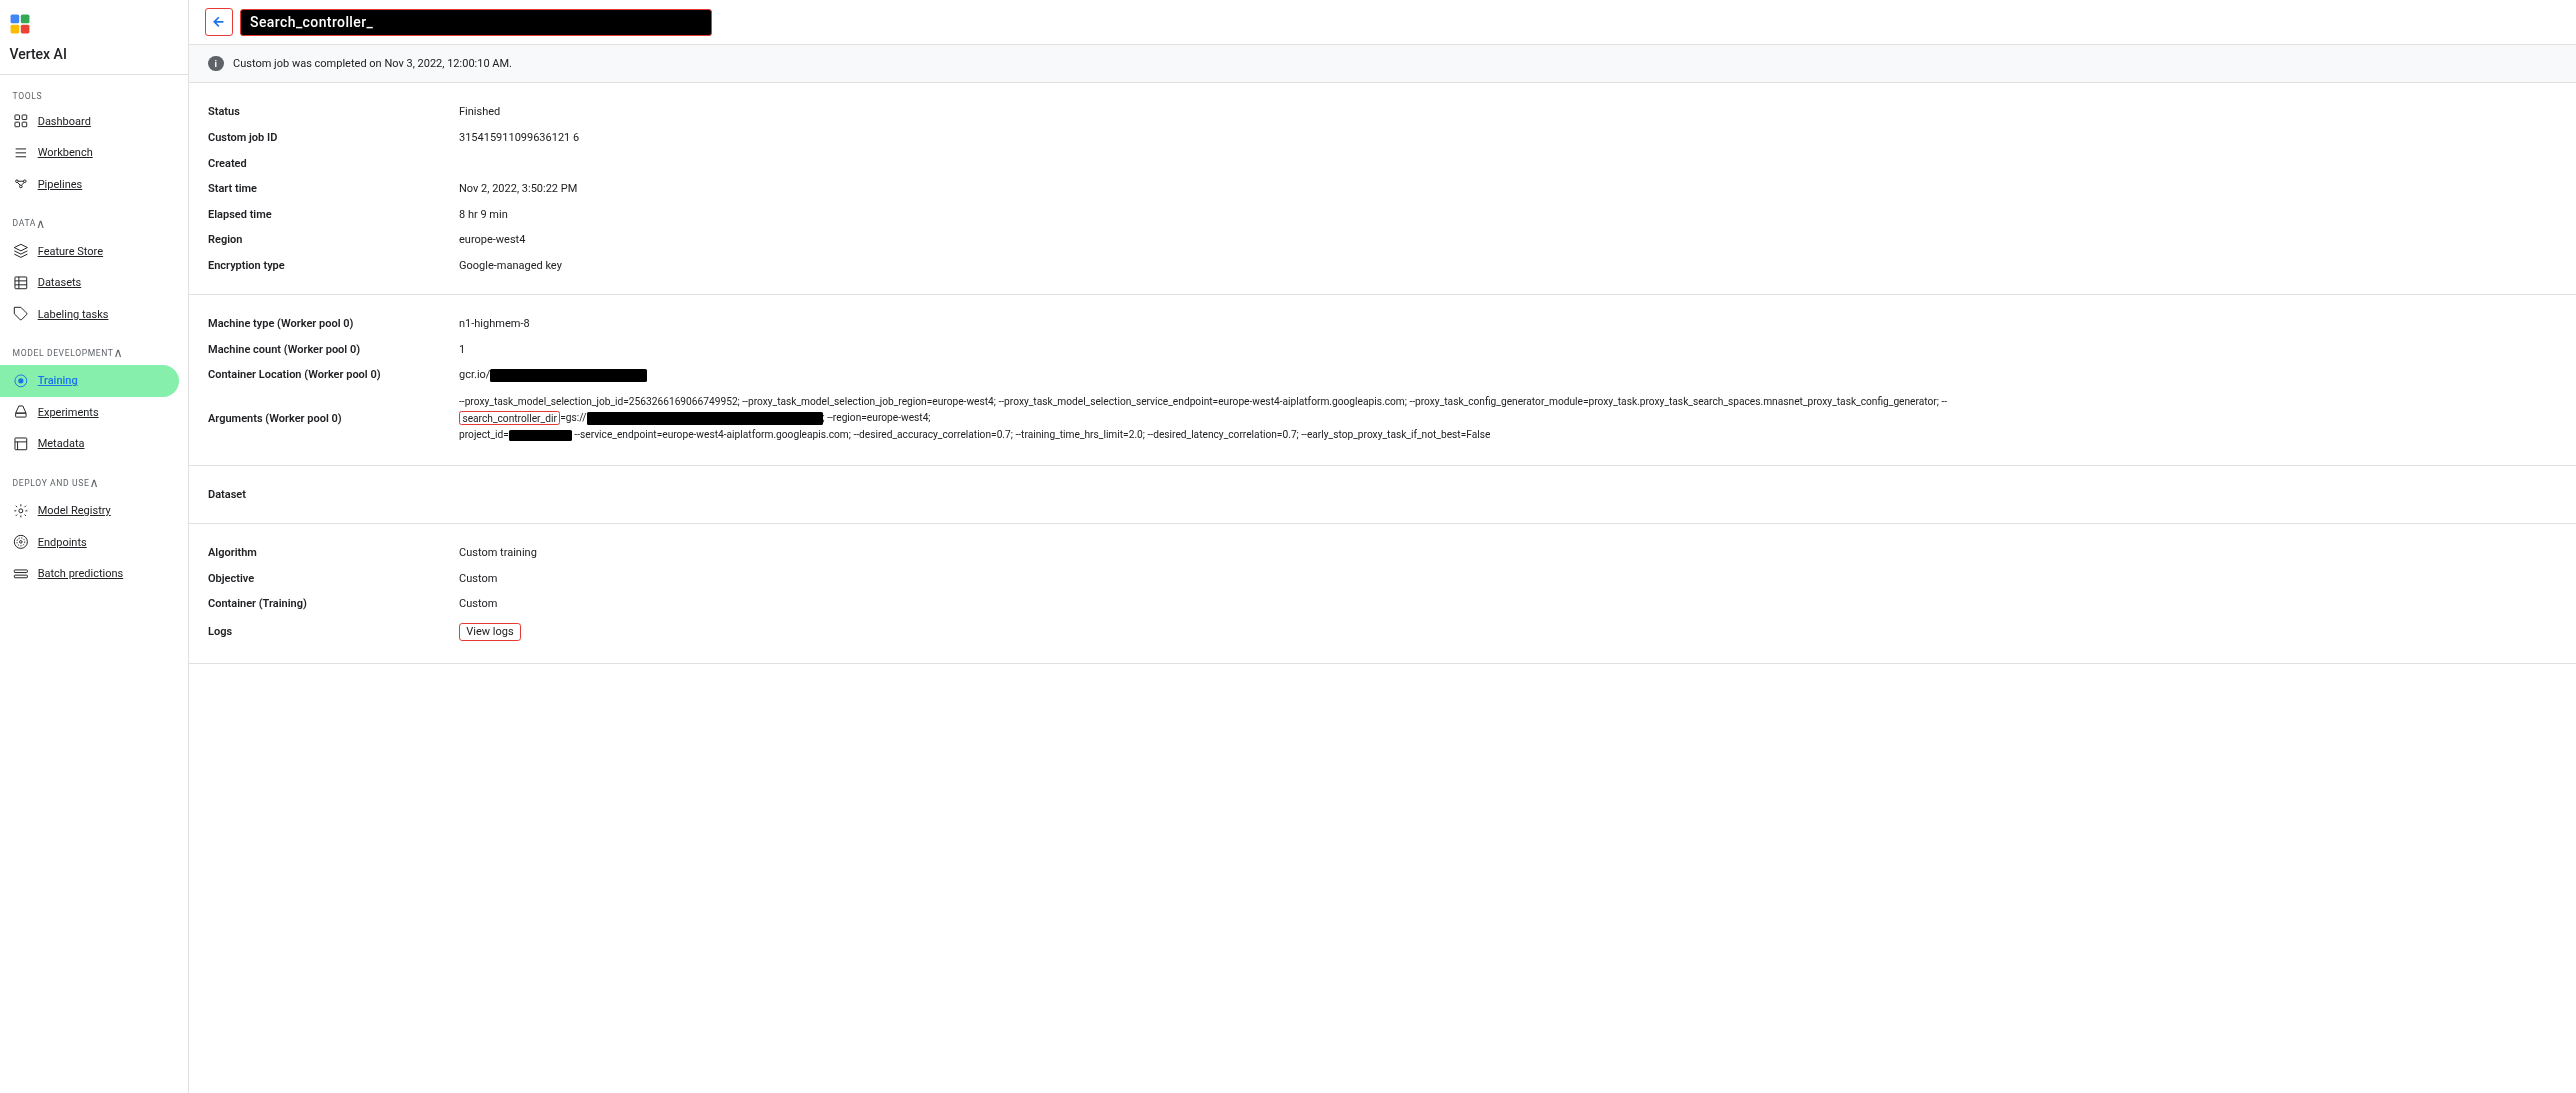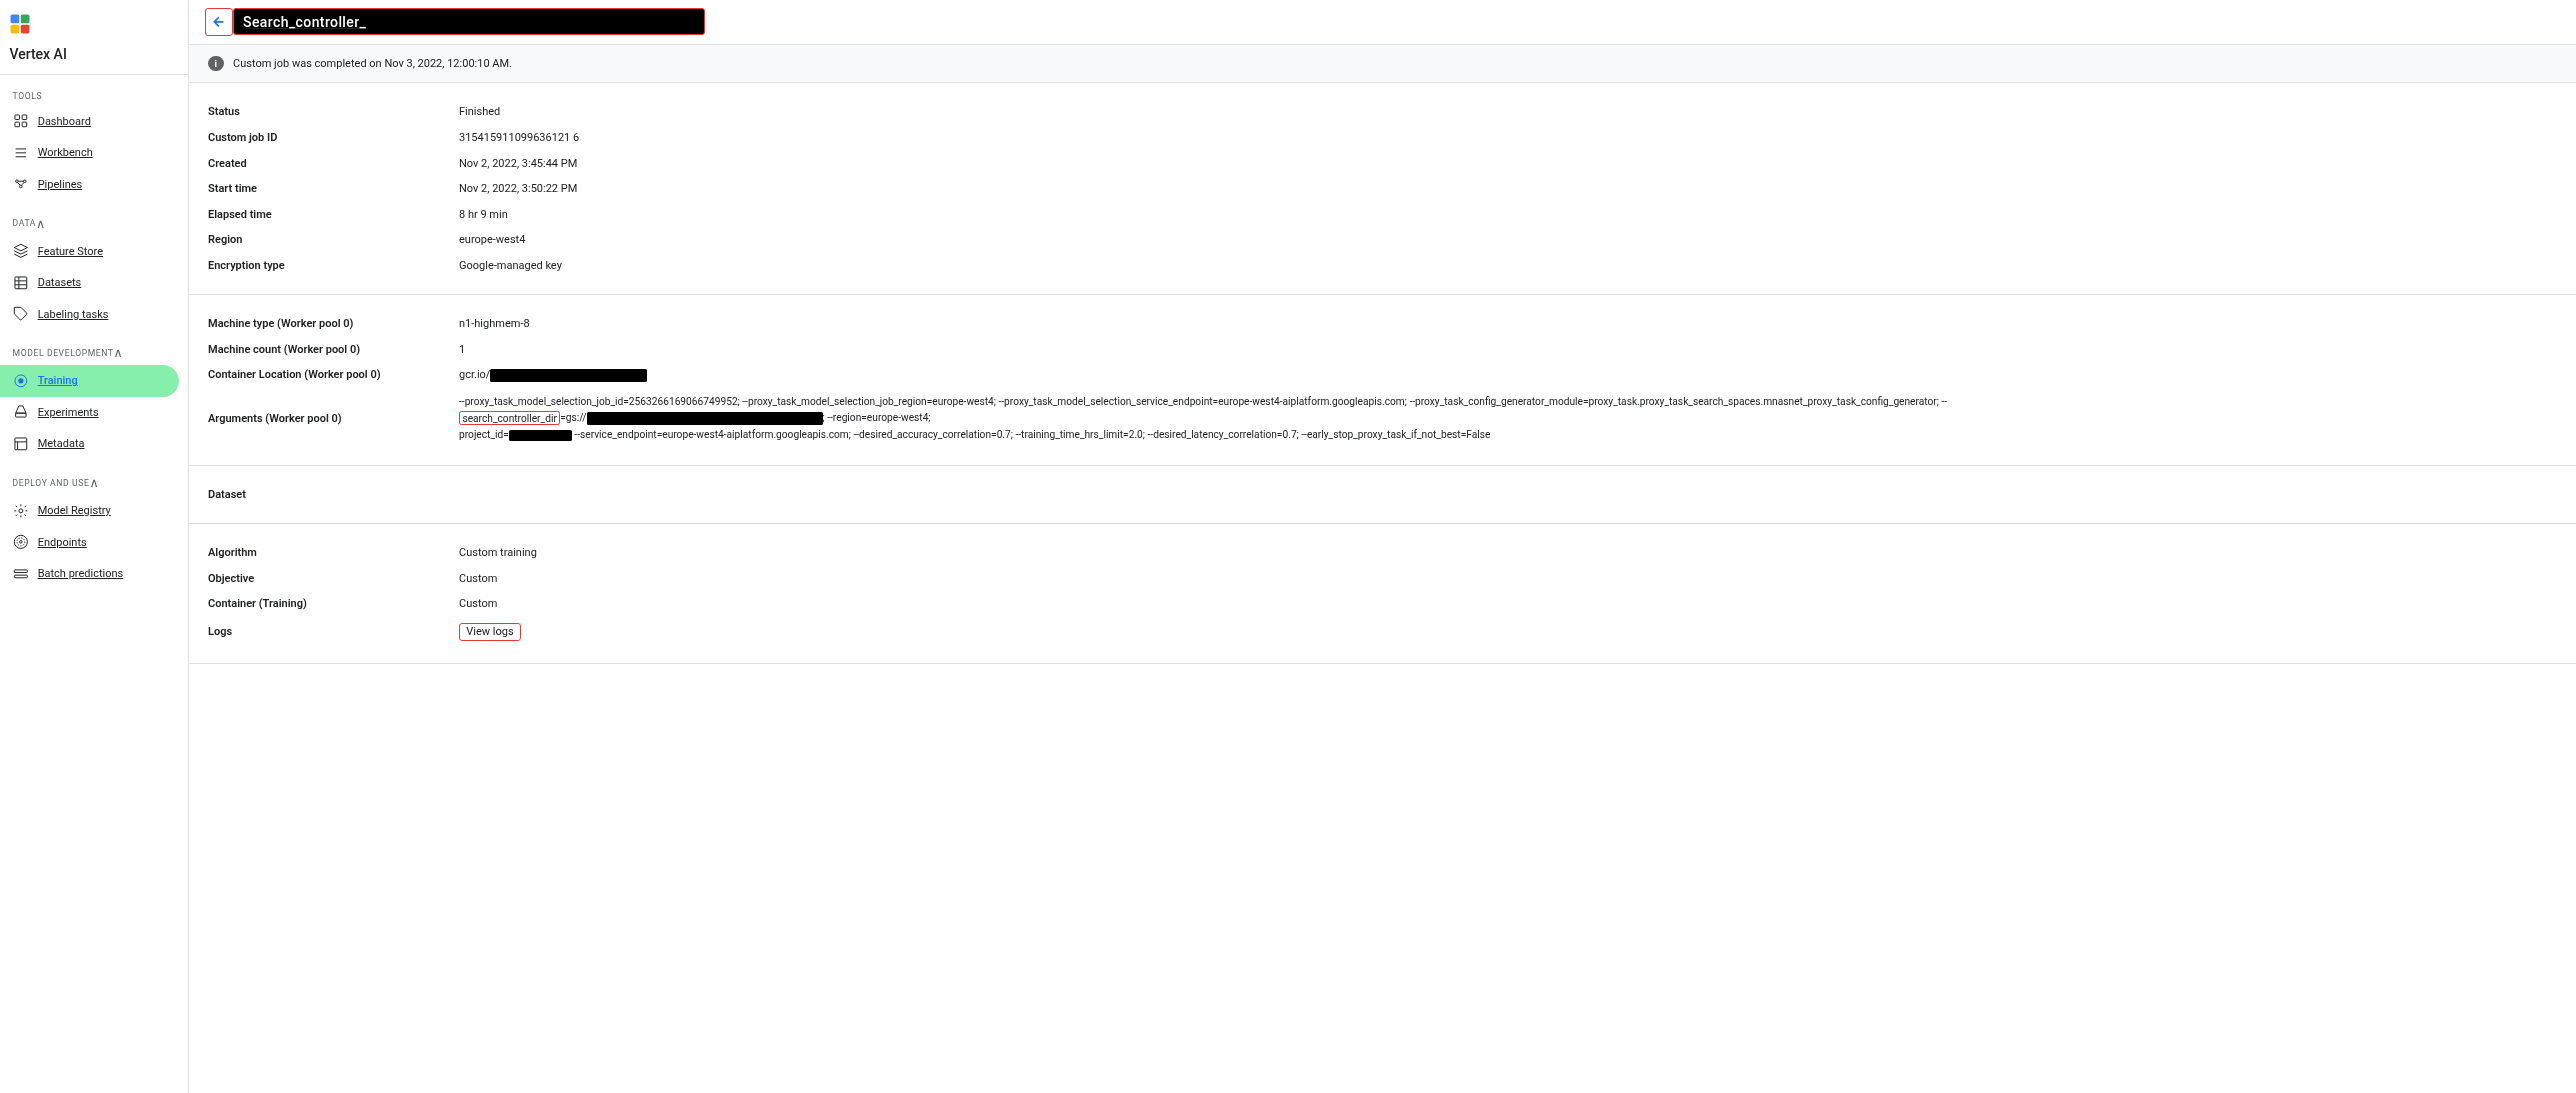--- a/index.html
+++ b/index.html
@@ -77,26 +77,25 @@
     .main {
       flex: 1;
       display: flex;
       flex-direction: column;
       overflow: hidden;
     }
 
     
     .topbar {
       display: flex;
-      align-items: flex-start;
+      align-items: flex-end;
       padding: 7.9px 15.7px;
       border-bottom: 0.8px solid #e0e0e0;
-      gap: 0;
+      gap: 7px;
       min-height: 44px;
-      text-decoration: underline;
     }
     .back-btn {
       width: 28px; height: 28px;
       border: 1.6px solid #e53935;
       border-radius: 3.1px;
       display: flex; align-items: center; justify-content: center;
       cursor: pointer;
       color: #1a73e8;
       background: #fff;
       flex-shrink: 0;
@@ -380,21 +379,20 @@
       <div class="detail-row">
         <div class="detail-label">Status</div>
         <div class="detail-value">Finished</div>
       </div>
       <div class="detail-row">
         <div class="detail-label">Custom job ID</div>
         <div class="detail-value">315415911099636121 6</div>
       </div>
       <div class="detail-row">
         <div class="detail-label">Created</div>
-        <div class="detail-value">Nov 2, 2022, 3:45:44 PM</div>
       </div>
       <div class="detail-row">
         <div class="detail-label">Start time</div>
         <div class="detail-value">Nov 2, 2022, 3:50:22 PM</div>
       </div>
       <div class="detail-row">
         <div class="detail-label">Elapsed time</div>
         <div class="detail-value">8 hr 9 min</div>
       </div>
       <div class="detail-row">

